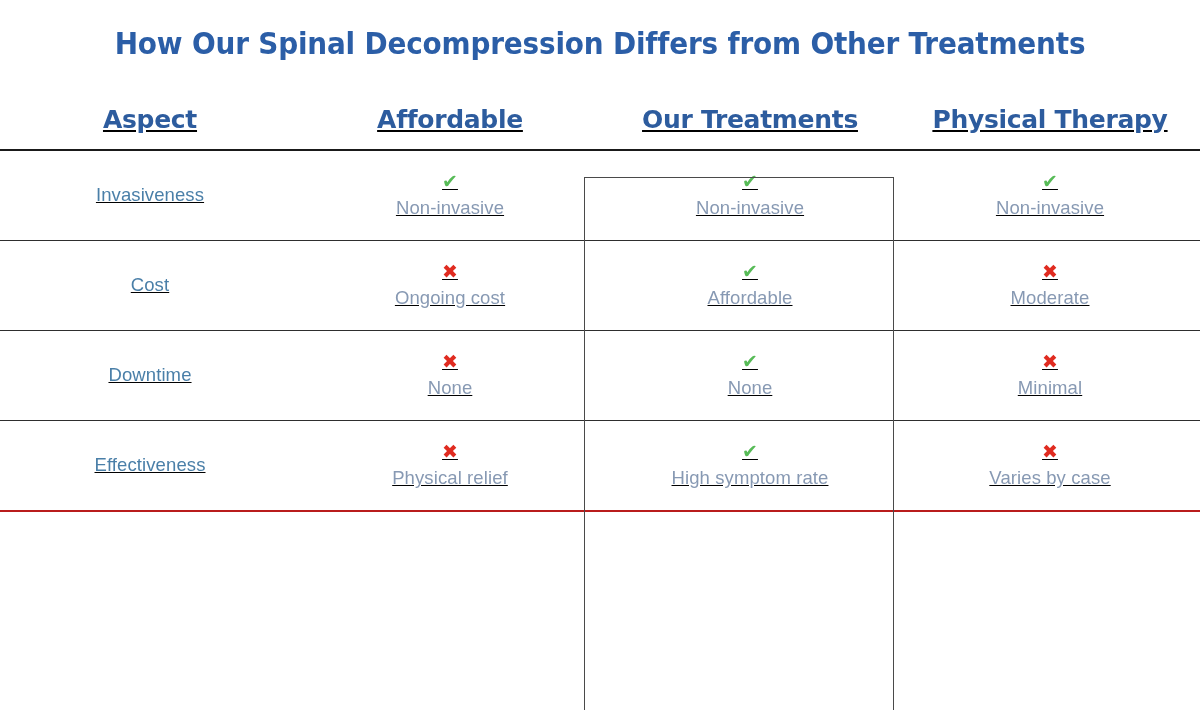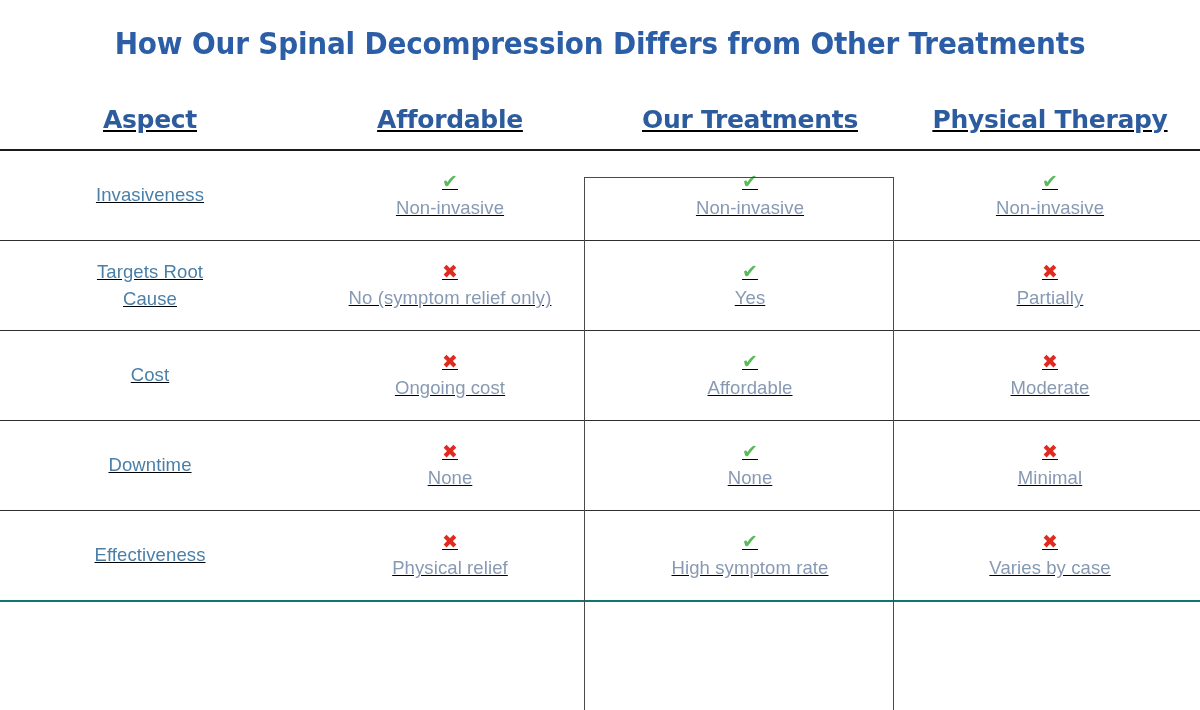--- a/index.html
+++ b/index.html
@@ -57,21 +57,21 @@
     font-weight: bold;
     font-size: 25px;
     letter-spacing: -0.3px;
     white-space: nowrap;
     background: transparent;
   }
   thead tr { border-bottom: 2px solid #1a1a1a; }
 
   
   tbody tr { border-bottom: 1.6px solid #2e2e2e; border-radius: 20px; }
-  tbody tr:last-child { border-bottom: 2px solid #0f766e; }
+  tbody tr:last-child { border-bottom: 2px solid #b91c1c; }
 
   tbody td {
     border: 0;
     padding: 0;
     height: 89px;
     vertical-align: middle;
     text-align: center;
     background: transparent;
   }
 
@@ -161,43 +161,20 @@
           </td>
           <td>
             <div class="cell-inner">
               <span class="mark yes">✔</span>
               <span class="cell-text">Non-invasive</span>
             </div>
           </td>
         </tr>
         <tr>
           <td>
-            <div class="aspect-label">Targets Root<br>Cause</div>
-          </td>
-          <td>
-            <div class="cell-inner">
-              <span class="mark no">✖</span>
-              <span class="cell-text">No (symptom relief only)</span>
-            </div>
-          </td>
-          <td>
-            <div class="cell-inner">
-              <span class="mark yes">✔</span>
-              <span class="cell-text">Yes</span>
-            </div>
-          </td>
-          <td>
-            <div class="cell-inner">
-              <span class="mark no">✖</span>
-              <span class="cell-text">Partially</span>
-            </div>
-          </td>
-        </tr>
-        <tr>
-          <td>
             <div class="aspect-label">Cost</div>
           </td>
           <td>
             <div class="cell-inner">
               <span class="mark no">✖</span>
               <span class="cell-text">Ongoing cost</span>
             </div>
           </td>
           <td>
             <div class="cell-inner">

